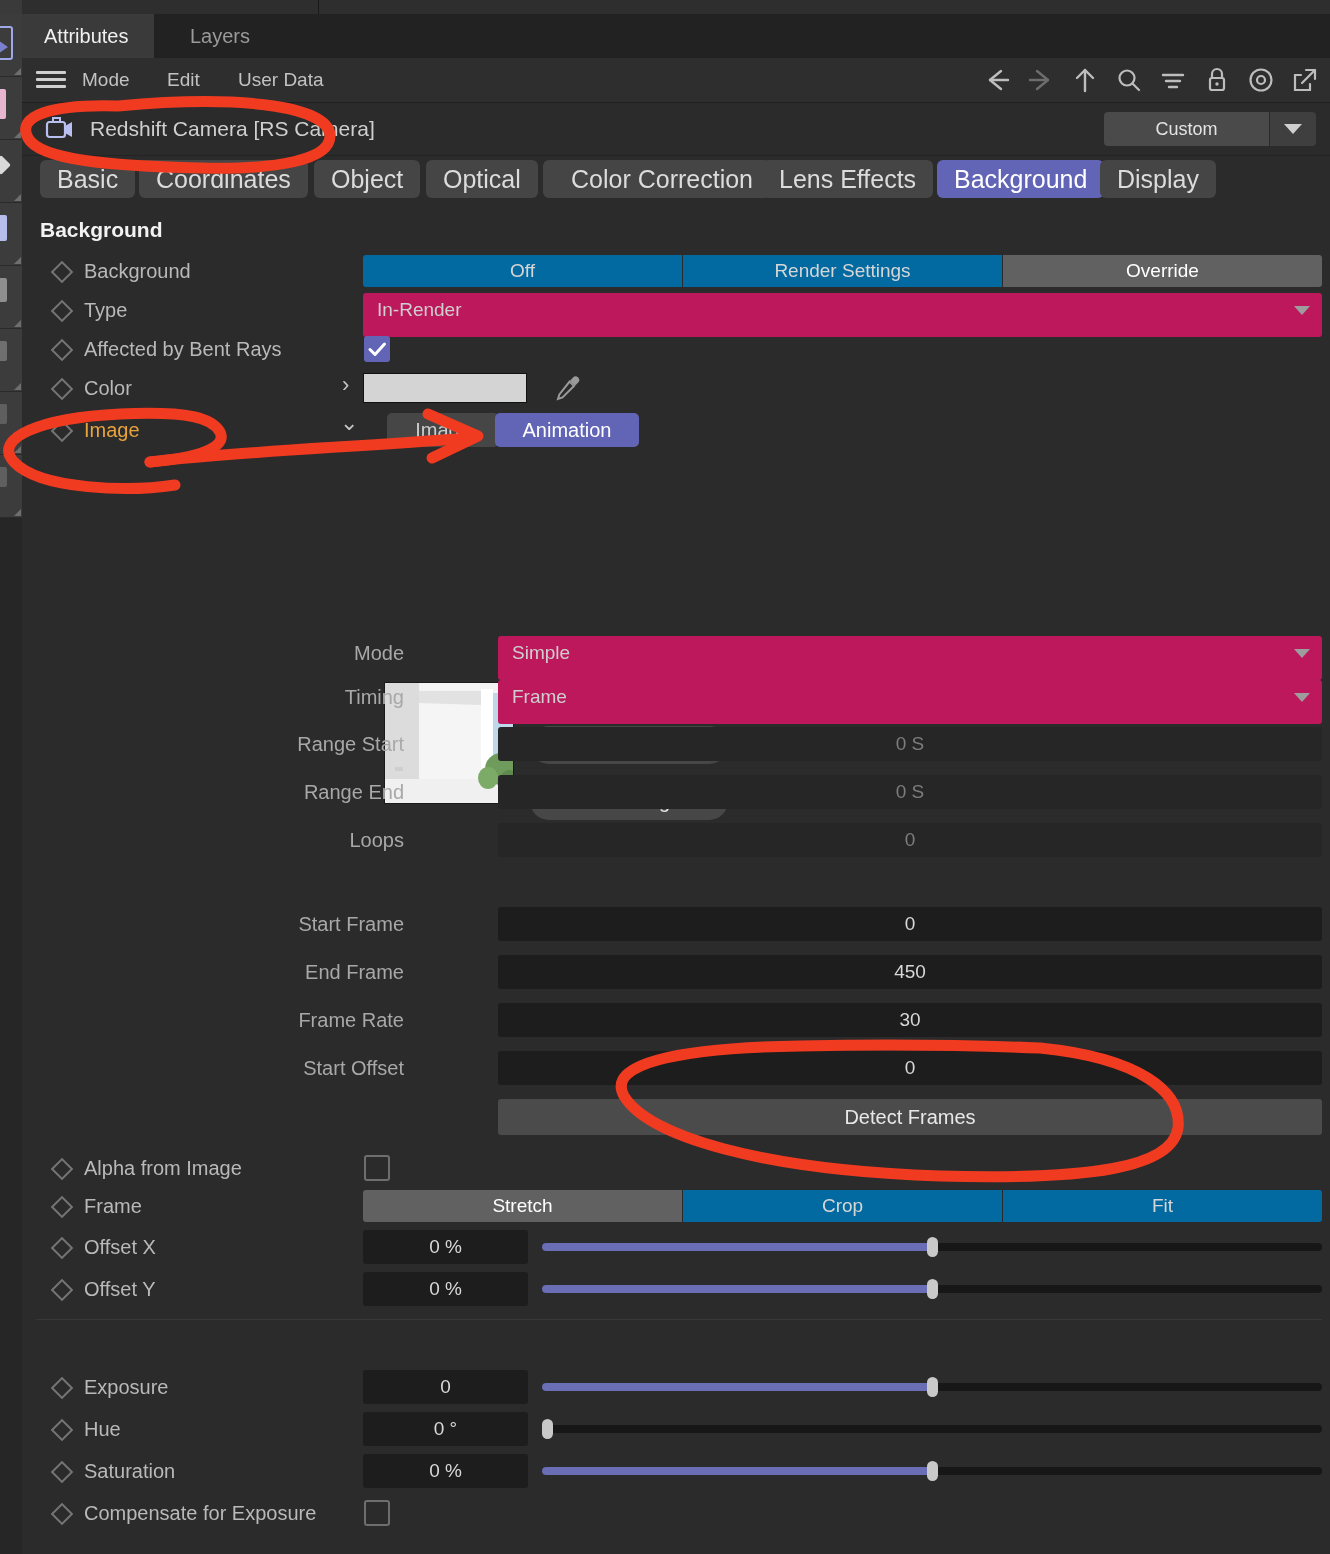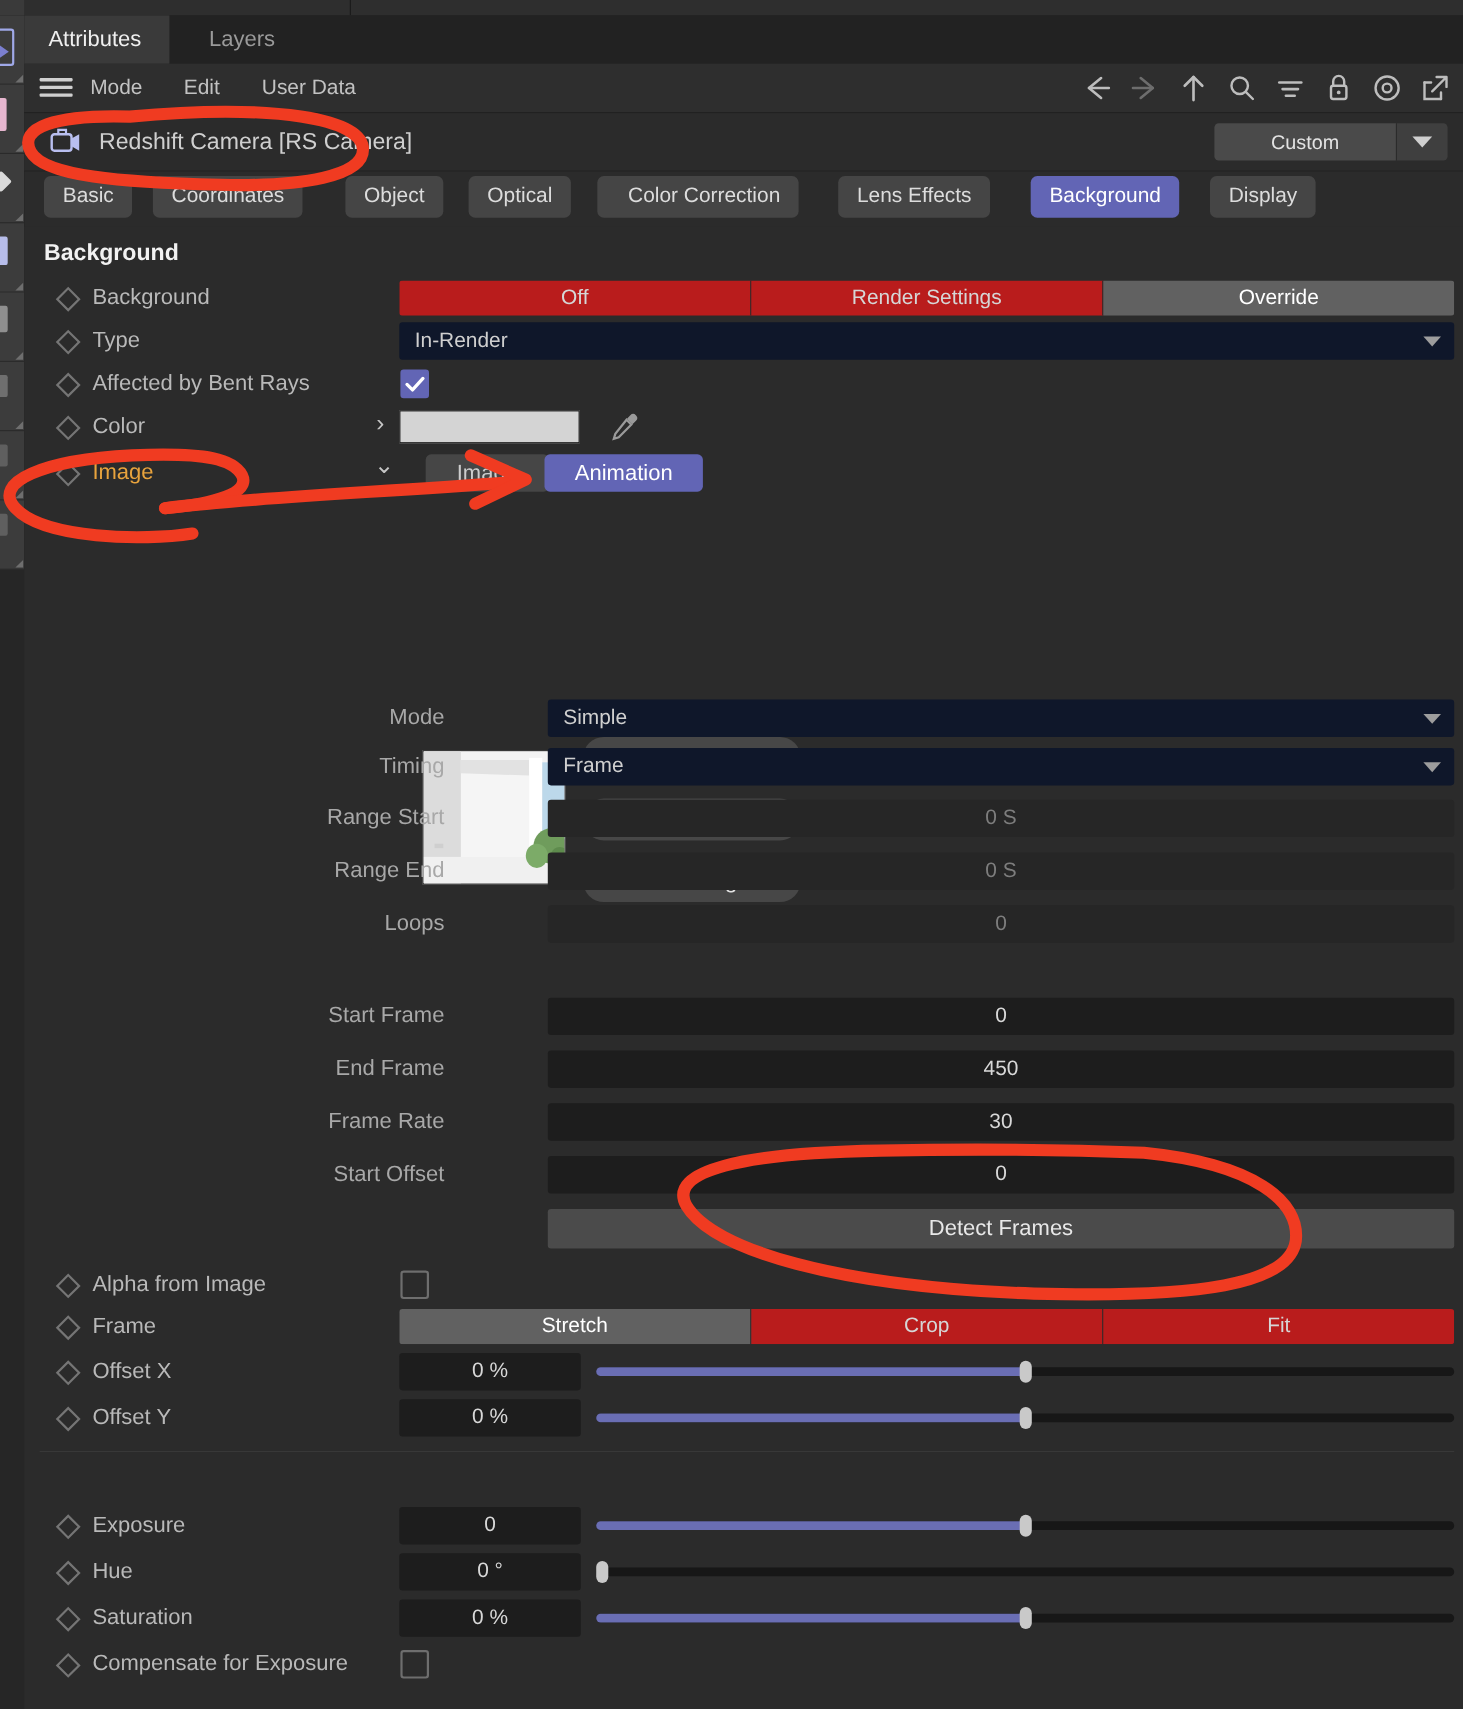--- a/index.html
+++ b/index.html
@@ -52,40 +52,40 @@
   
   .objrow{position:absolute;left:0;top:89px;right:0;height:52px;background:#2b2b2b;border-bottom:1px solid #232323;}
   .camicon{position:absolute;left:22px;top:12px;width:34px;height:28px;}
   .objname{position:absolute;left:68px;top:0;height:52px;line-height:52px;font-size:21px;color:#cfcfcf;}
   .preset{position:absolute;right:14px;top:9px;width:212px;height:34px;display:flex;}
   .preset .pv{flex:1;background:#4a4a4a;border-radius:4px 0 0 4px;line-height:34px;text-align:center;font-size:18px;color:#e3e3e3;}
   .preset .pa{width:46px;background:#3f3f3f;border-radius:0 4px 4px 0;border-left:1px solid #2b2b2b;display:flex;align-items:center;justify-content:center;}
 
   
   .chips{position:absolute;left:0;top:146px;right:0;height:42px;}
-  .chip{position:absolute;top:0;height:38px;line-height:38px;border-radius:6px;font-size:19px;padding:0 17px;box-sizing:border-box;background:#454545;color:#dcdcdc;white-space:nowrap;}
+  .chip{position:absolute;top:0;height:38px;line-height:38px;border-radius:6px;font-size:25px;padding:0 17px;box-sizing:border-box;background:#454545;color:#dcdcdc;white-space:nowrap;}
   .chip.sel{background:#6265b5;color:#ffffff;}
 
   
   .content{position:absolute;left:0;top:192px;right:0;bottom:0;background:#2b2b2b;}
   .sect{position:absolute;left:18px;top:12px;font-size:21px;color:#f2f2f2;font-weight:bold;}
 
   .row{position:absolute;left:0;right:0;height:38px;}
   .keywrap{position:absolute;left:28px;top:50%;margin-top:-11px;width:22px;height:22px;}
   .keywrap:before{content:"";position:absolute;left:4px;top:4px;width:12px;height:12px;border:2px solid #757575;transform:rotate(45deg);}
   .lbl{position:absolute;left:62px;top:50%;transform:translateY(-50%);font-size:20px;color:#b9b9b9;white-space:nowrap;}
   .lbl.anim{color:#e8a33d;}
   .lbl.sub{left:272px;color:#a8a8a8;text-align:right;width:110px;}
 
   .seg{position:absolute;display:flex;height:32px;border-radius:3px;overflow:hidden;}
-  .seg div{flex:1;background:#b91c1c;line-height:32px;text-align:center;font-size:19px;color:#d6d6d6;border-right:1px solid #2b2b2b;}
+  .seg div{flex:1;background:#0369a1;line-height:32px;text-align:center;font-size:19px;color:#d6d6d6;border-right:1px solid #2b2b2b;}
   .seg div:last-child{border-right:none;}
   .seg div.on{background:#616161;color:#ffffff;}
 
-  .dd{position:absolute;height:34px;background:#0f172a;border-radius:3px;}
+  .dd{position:absolute;height:44px;background:#be185d;border-radius:3px;}
   .dd .t{position:absolute;left:14px;top:0;height:34px;line-height:34px;font-size:19px;color:#cfcfcf;}
   .dd .c{position:absolute;right:12px;top:13px;width:0;height:0;border-left:8px solid transparent;border-right:8px solid transparent;border-top:9px solid #9d9d9d;}
 
   .cb{position:absolute;width:26px;height:26px;border-radius:3px;box-sizing:border-box;}
   .cb.on{background:#6265b5;}
   .cb.off{background:transparent;border:2px solid #6e6e6e;}
 
   .swatch{position:absolute;width:164px;height:30px;background:#d4d4d4;border:1px solid #111;box-sizing:border-box;}
   .arrowr{position:absolute;font-size:22px;color:#c6c6c6;}
   .arrowd{position:absolute;font-size:22px;color:#c6c6c6;}

